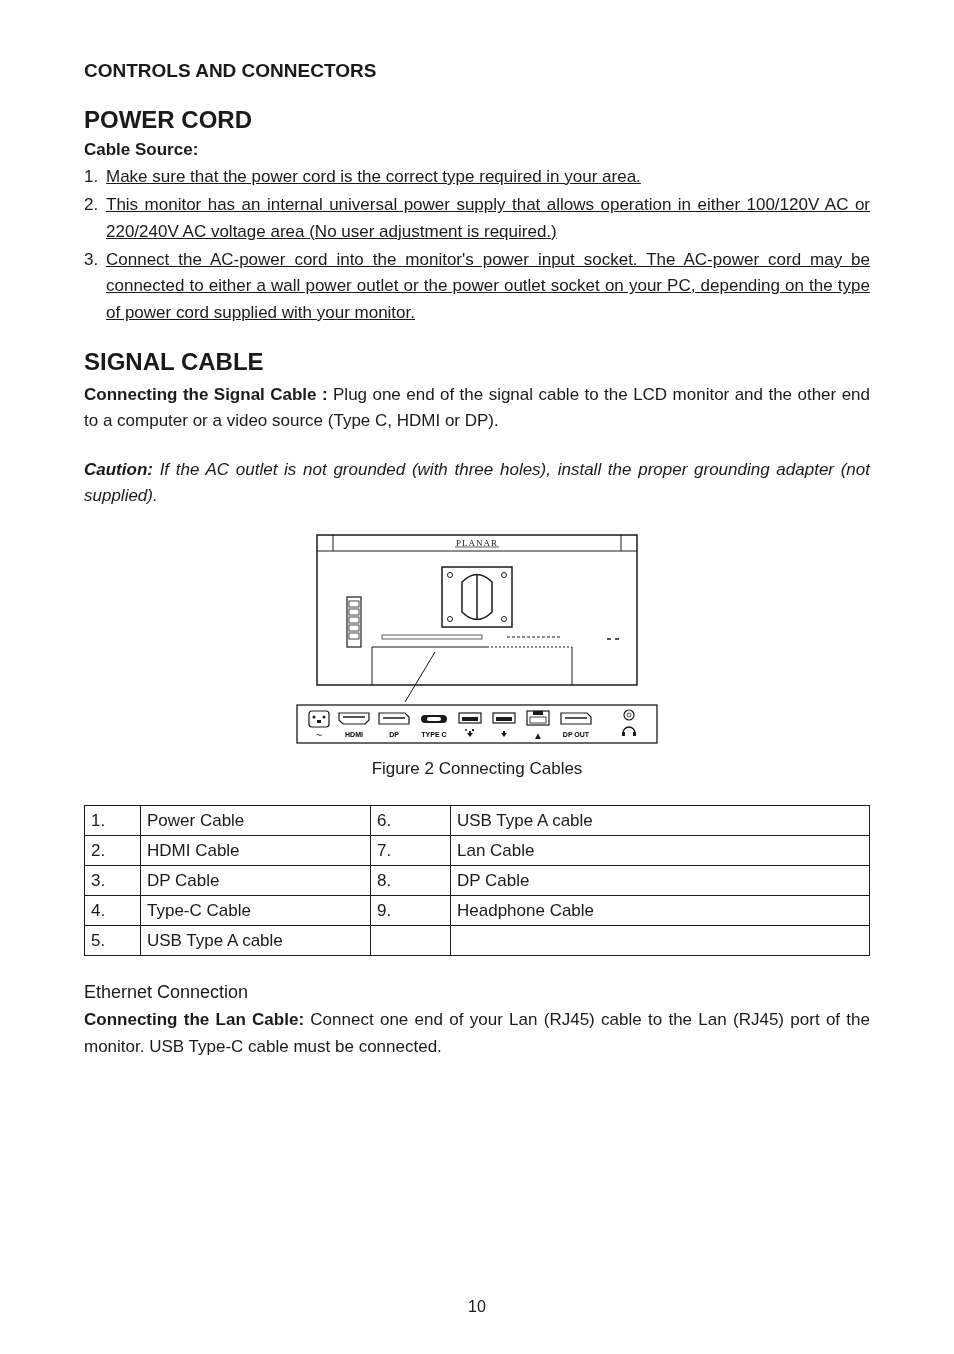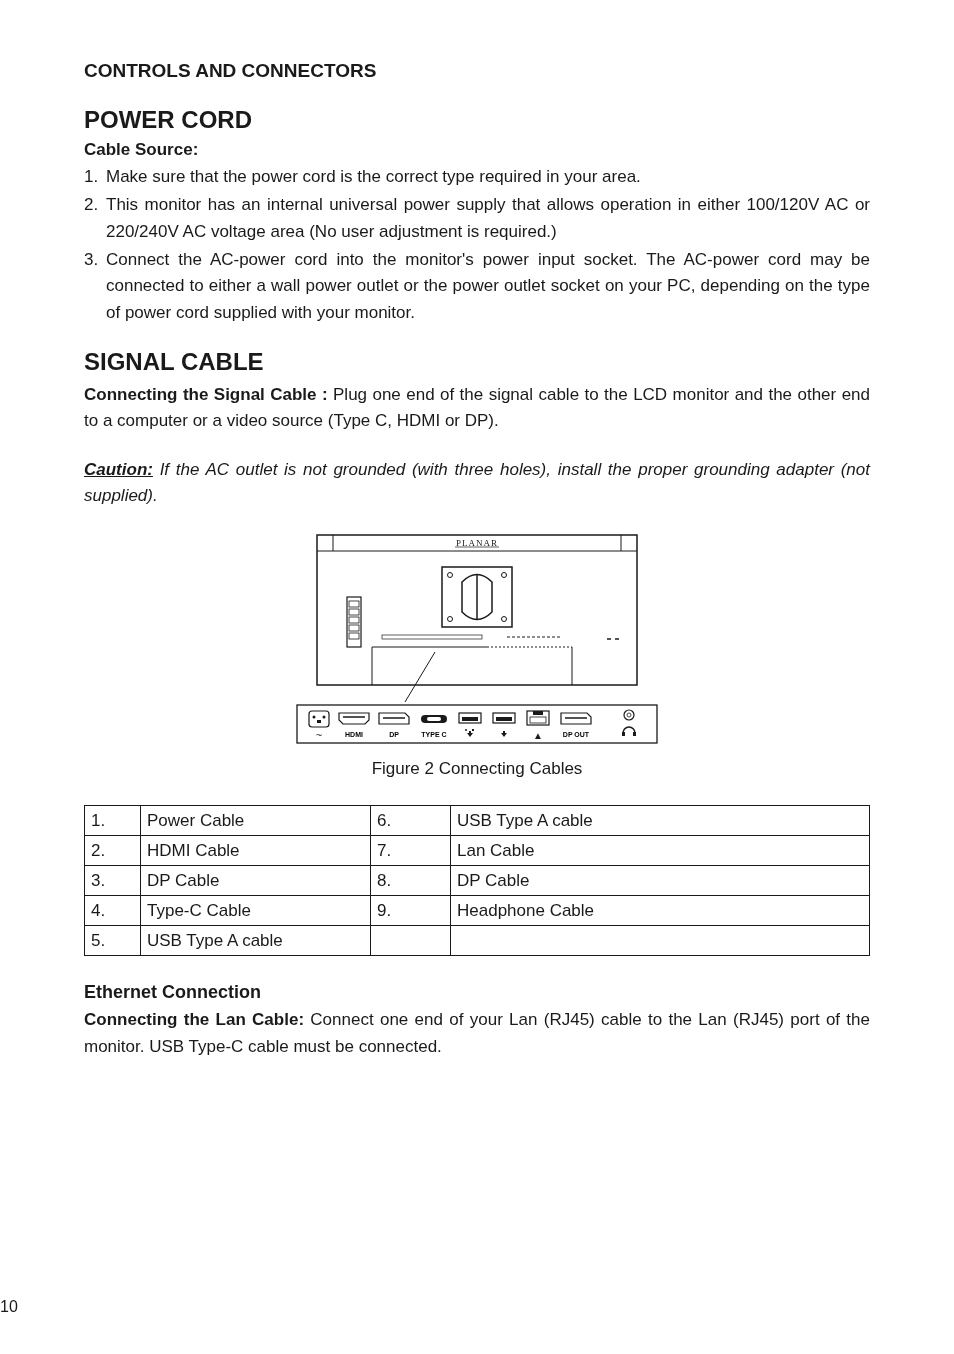--- a/index.html
+++ b/index.html
@@ -28,20 +28,21 @@
     }
     .sub-title-bold {
       font-weight: 700;
       font-size: 17px;
       margin-bottom: 4px;
     }
     ol.numbered {
       list-style: none;
       counter-reset: item;
       margin-bottom: 22px;
+      text-decoration: underline;
     }
     ol.numbered li {
       counter-increment: item;
       font-size: 17px;
       line-height: 1.55;
       text-align: justify;
       padding-left: 22px;
       position: relative;
       margin-bottom: 2px;
     }
@@ -58,21 +59,20 @@
     }
     .italic-caution {
       font-size: 17px;
       font-style: italic;
       line-height: 1.55;
       text-align: justify;
       margin-bottom: 18px;
     }
     .italic-caution .label {
       font-weight: 700;
-      text-decoration: underline;
     }
     .figure-wrap {
       text-align: right;
       margin-bottom: 12px;
     }
     .figure-wrap svg {
       display: block;
       margin: 0 auto 6px auto;
     }
     .figure-caption {
@@ -94,29 +94,30 @@
     table.cable-table td.num {
       width: 56px;
     }
     table.cable-table td.name {
       width: 230px;
     }
     table.cable-table td.num2 {
       width: 80px;
     }
     .eth-title {
-      font-weight: 700;
+      font-weight: 400;
       font-size: 18px;
       margin-bottom: 4px;
     }
     .page-num {
       position: absolute;
       bottom: 38px;
       left: 0;
       right: 0;
+      text-align: center;
       font-size: 16px;
     }
     .port-label {
       font-family: Arial, sans-serif;
       font-size: 7px;
       font-weight: 700;
     }
   </style>
 </head>
 <body>

